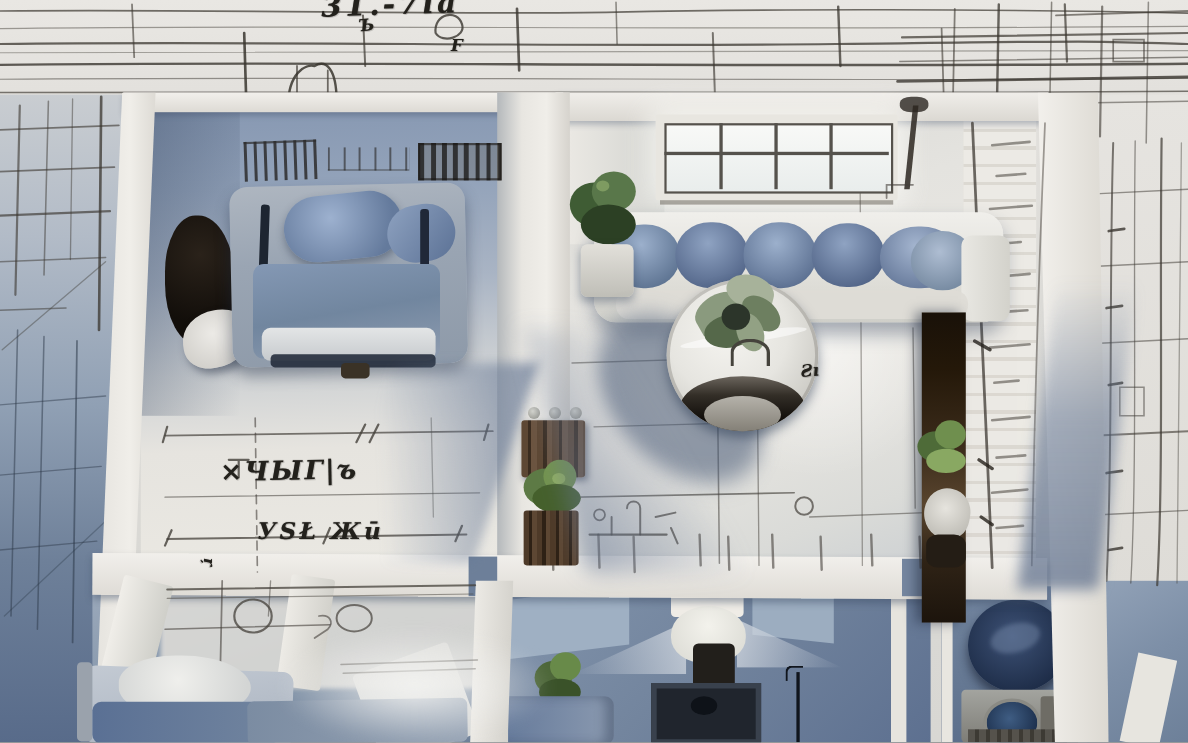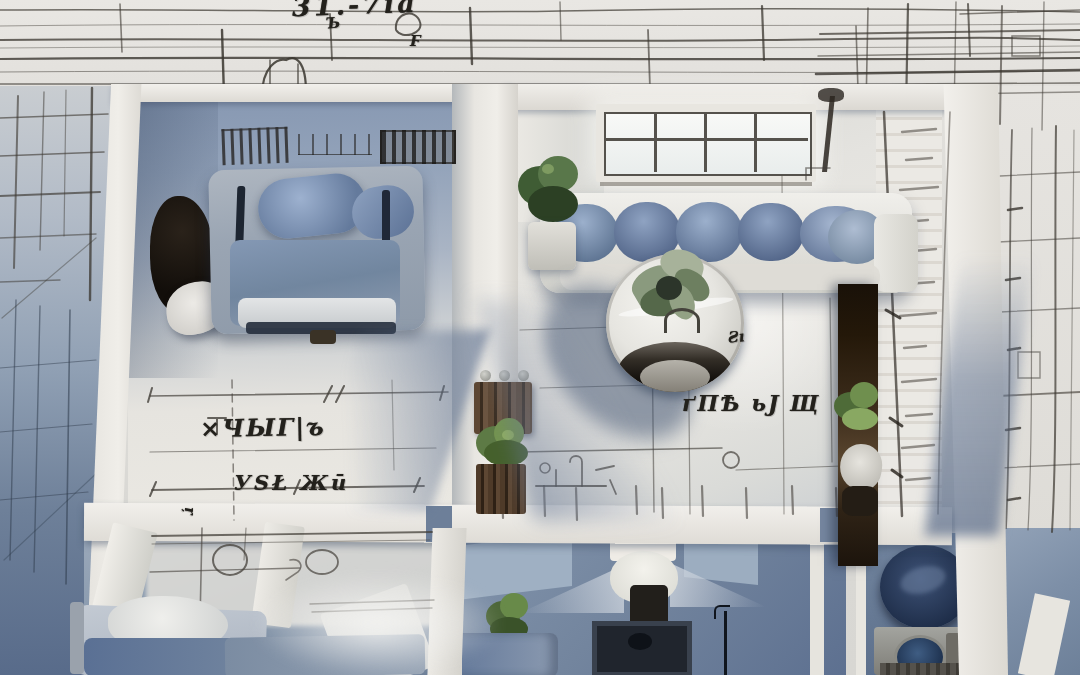--- a/index.html
+++ b/index.html
@@ -318,16 +318,15 @@
 
   <div class="abs" style="left:942px;top:256px;width:74px;height:280px;transform:skewX(-7deg);filter:blur(6px);
               background:linear-gradient(180deg,rgba(100,118,148,0),rgba(100,118,148,.55) 45%,rgba(88,106,136,.7));"></div>
 
   <span class="scr" style="left:292px;top:-9px;font-size:27px;letter-spacing:3px;transform:rotate(-2deg);">31.-7ia</span>
   <span class="scr" style="left:326px;top:16px;font-size:15px;transform:rotate(-4deg);">Ъ</span>
   <span class="scr" style="left:410px;top:34px;font-size:15px;">Ϝ</span>
   <span class="scr" style="left:200px;top:416px;font-size:24px;letter-spacing:2px;transform:rotate(-1deg);">×ЧЫГ|ъ</span>
   <span class="scr" style="left:234px;top:472px;font-size:21px;letter-spacing:3px;">УЅŁ Жū</span>
   <span class="scr" style="left:186px;top:504px;font-size:14px;transform:rotate(90deg);">ŗ</span>
-  <span class="scr" style="left:682px;top:392px;font-size:22px;letter-spacing:2px;">ґПѢ ьЈ Щ</span>
   <span class="scr" style="left:728px;top:330px;font-size:15px;transform:rotate(-6deg);">Ƨı</span>
 
 </div>
 
 </body></html>

